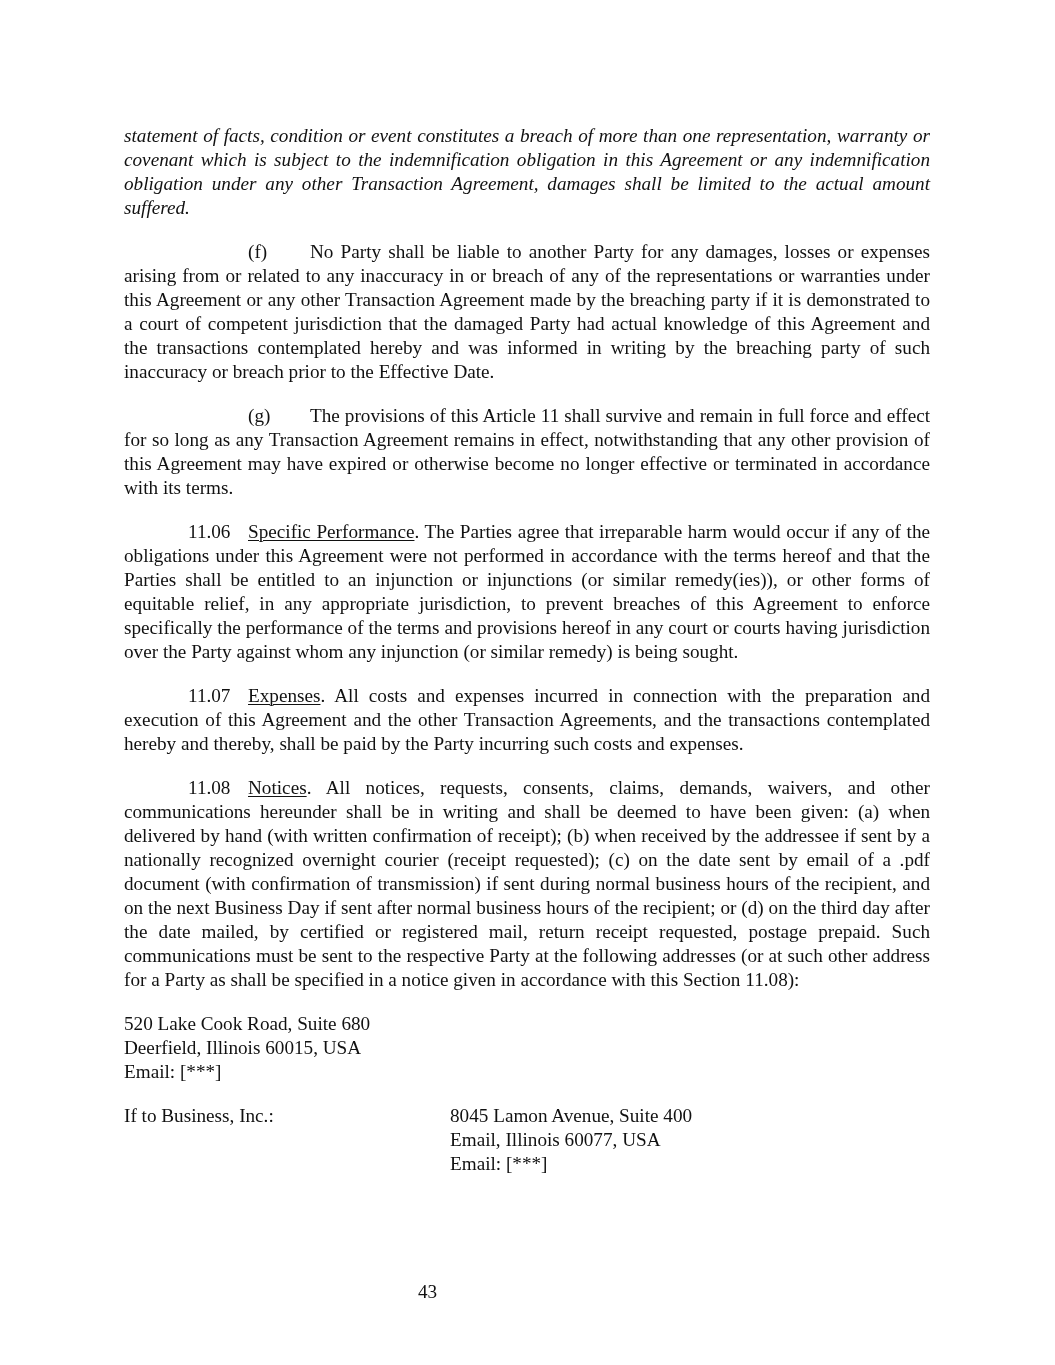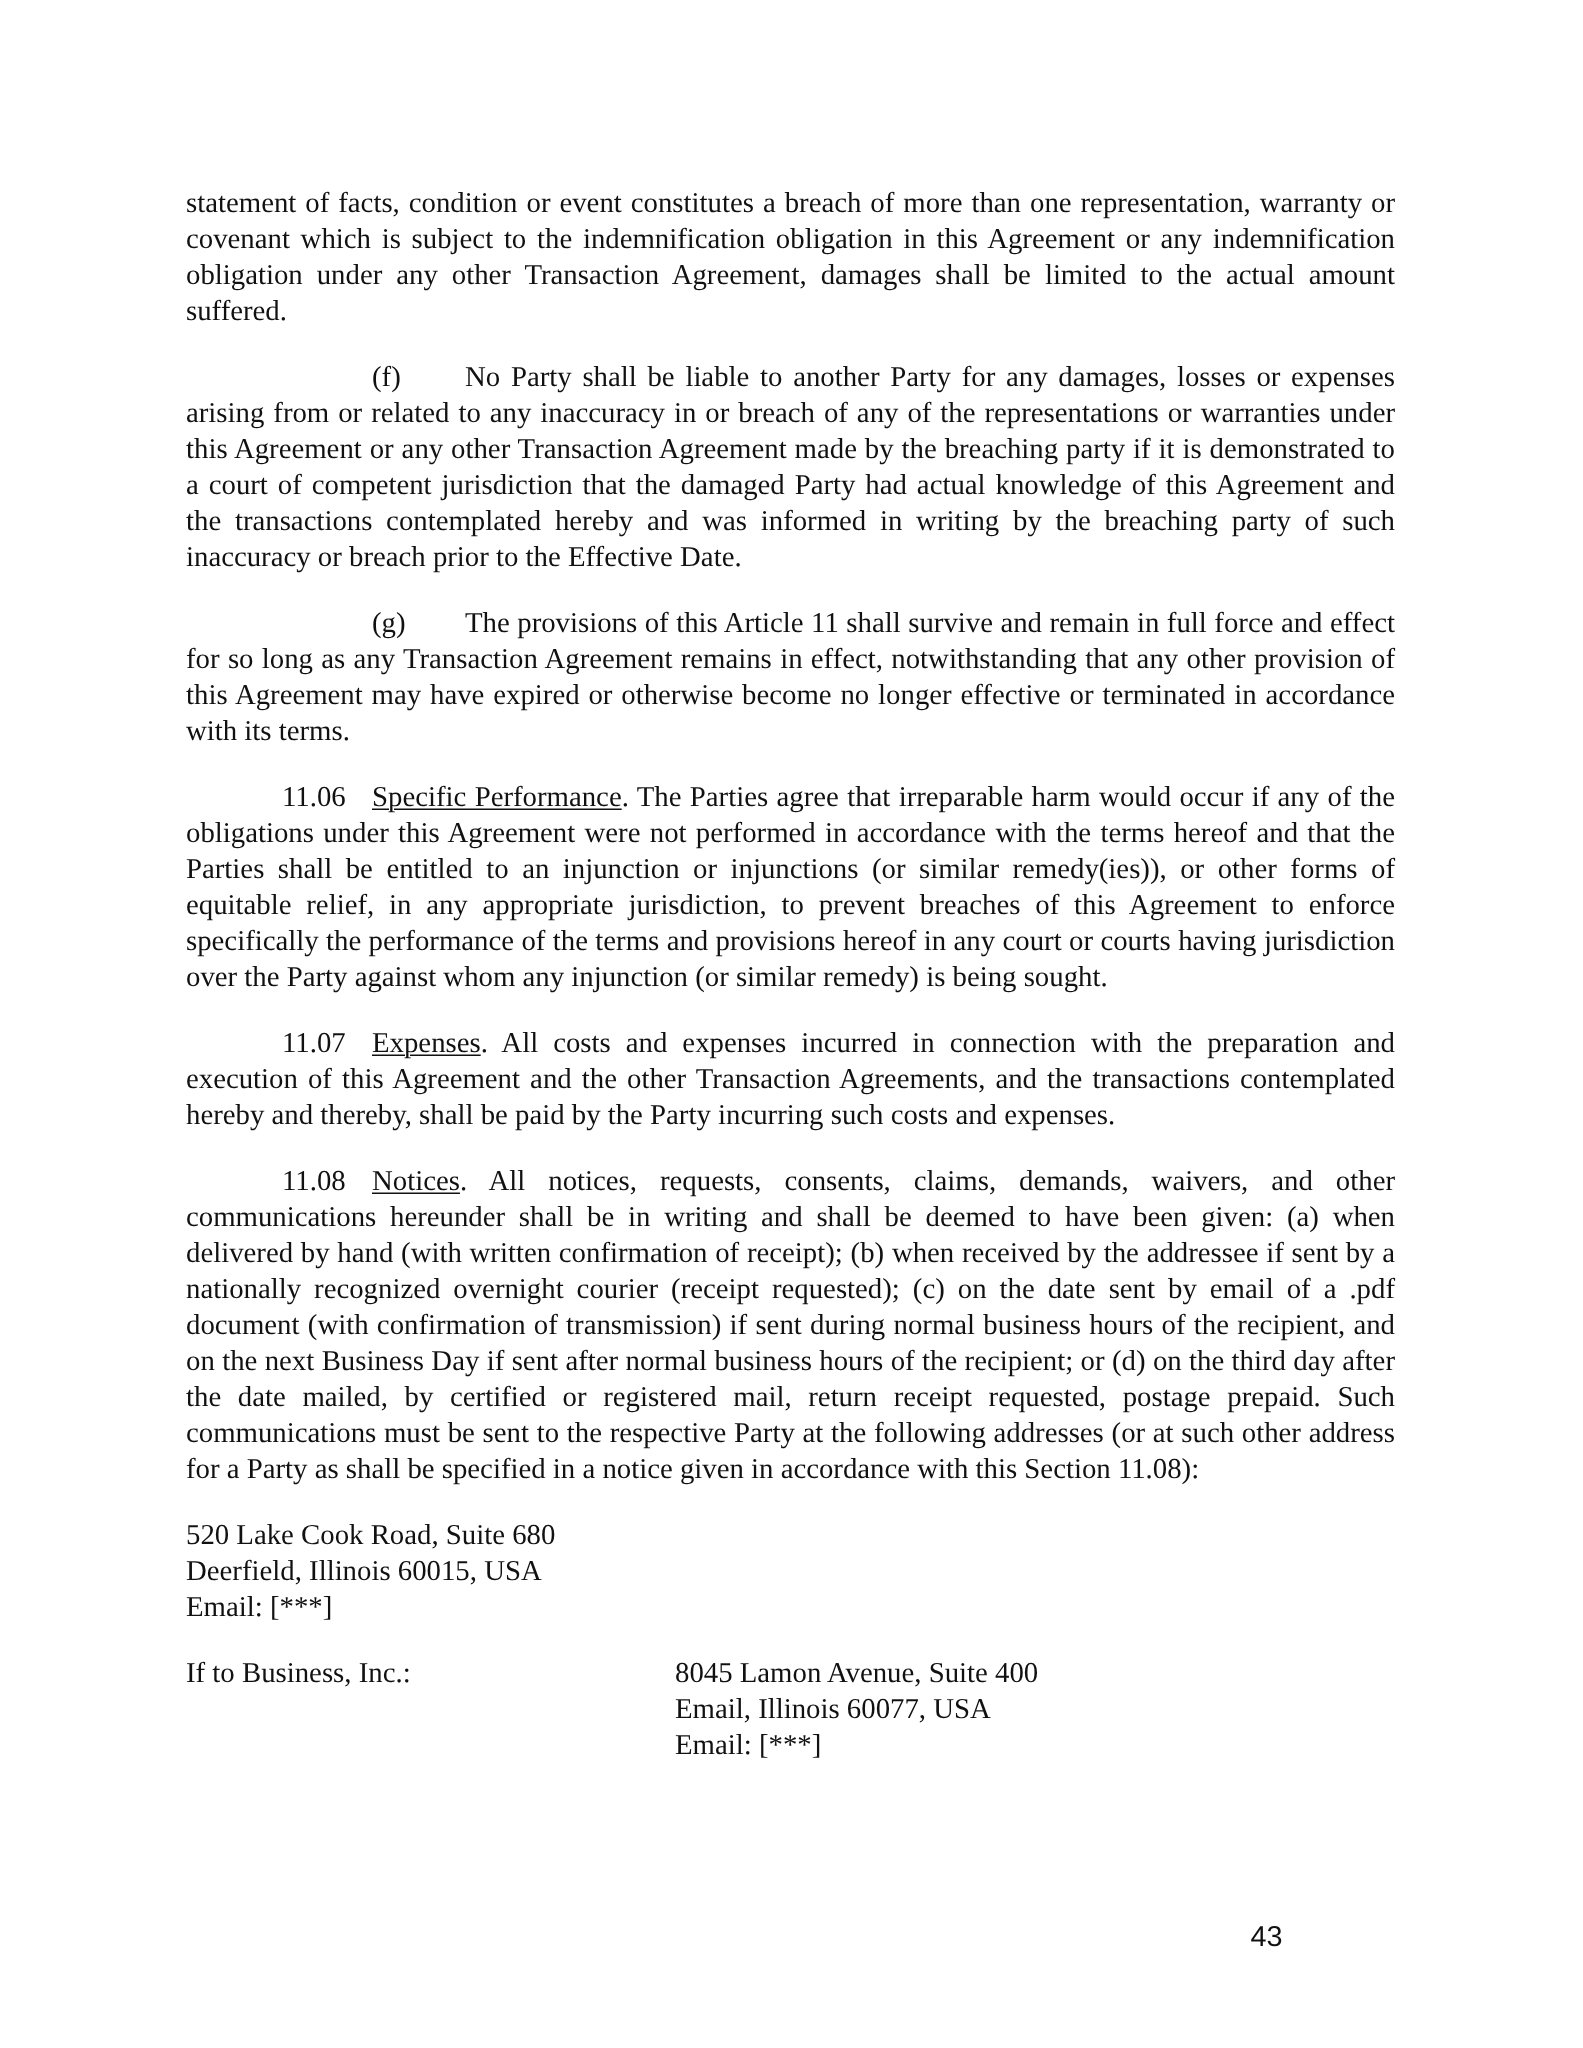--- a/index.html
+++ b/index.html
@@ -21,21 +21,21 @@
       top: 124px;
       width: 806px;
       font-size: 19.2px;
       line-height: 24px;
     }
     .para {
       margin: 0 0 20px 0;
       text-align: justify;
       text-align-last: left;
     }
-    .para.first { margin-bottom: 20px; }
+    .para.first { margin-bottom: 20px; font-style: italic; }
     .indent-deep { text-indent: 124px; }
     .indent-sec { text-indent: 64px; }
     .label-sub {
       display: inline-block;
       width: 62px;
       text-indent: 0;
     }
     .sec-num {
       display: inline-block;
       width: 60px;
@@ -49,22 +49,22 @@
     .addr-recipient {
       width: 326px;
       flex: 0 0 326px;
     }
     .addr-lines div { line-height: 24px; }
     .page-number {
       position: absolute;
       top: 1280px;
       left: 0;
       width: 855px;
-      text-align: right;
-      font-family: Liberation Sans, sans-serif;
+      text-align: center;
+      font-family: Liberation Serif, serif;
       font-size: 19.2px;
       line-height: 24px;
       color: #111111;
     }
   </style>
 </head>
 <body>
 
 <div class="page">
 

